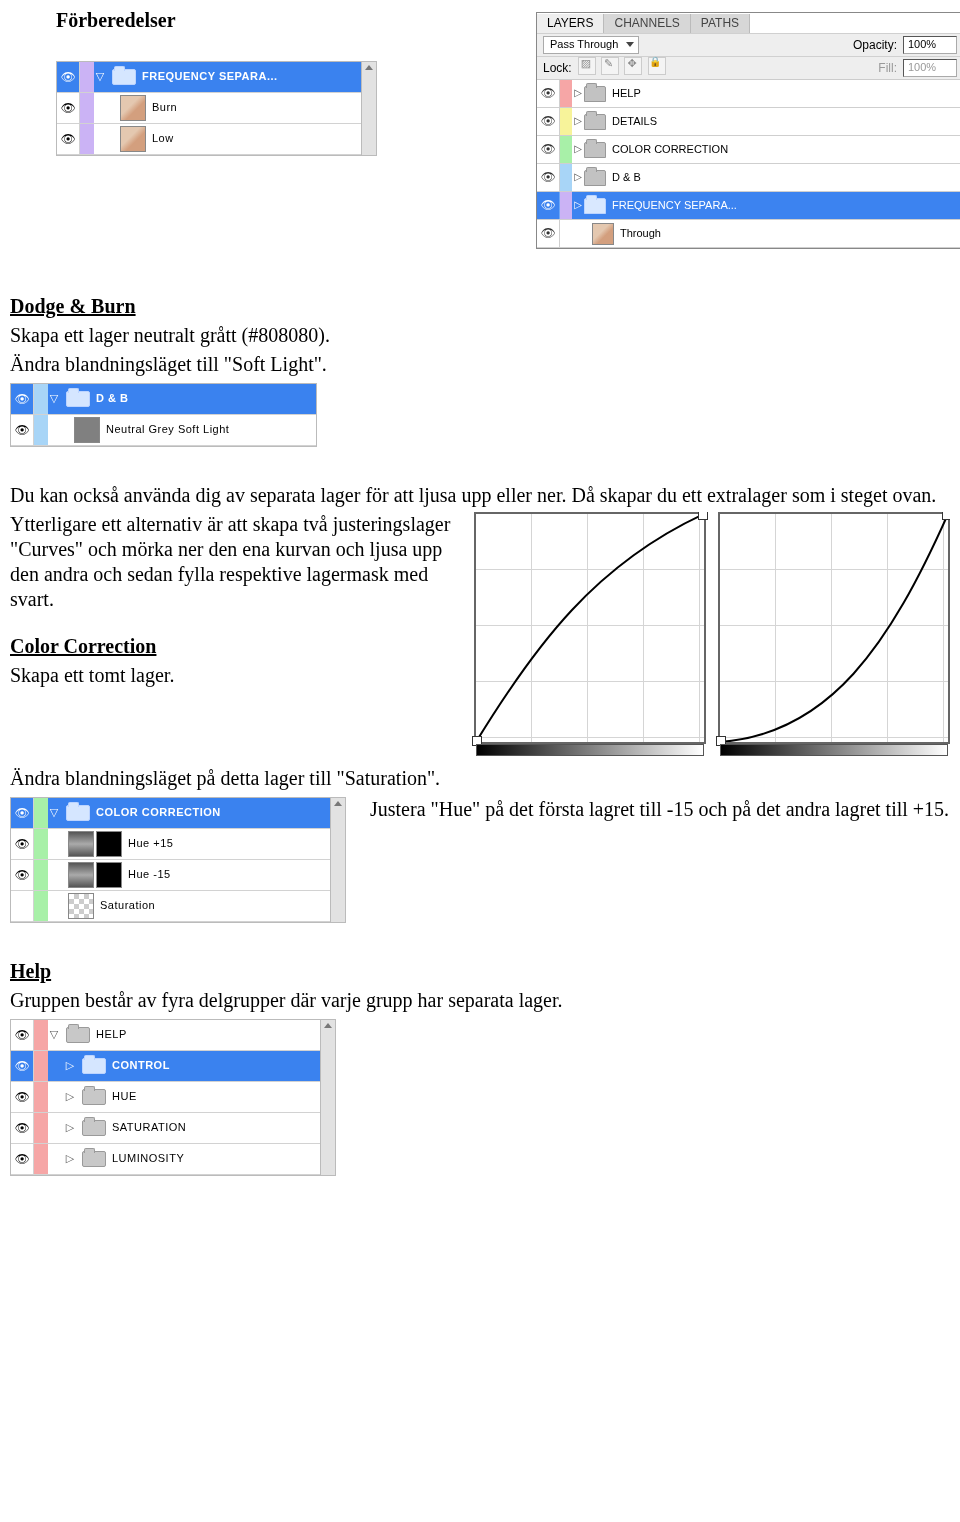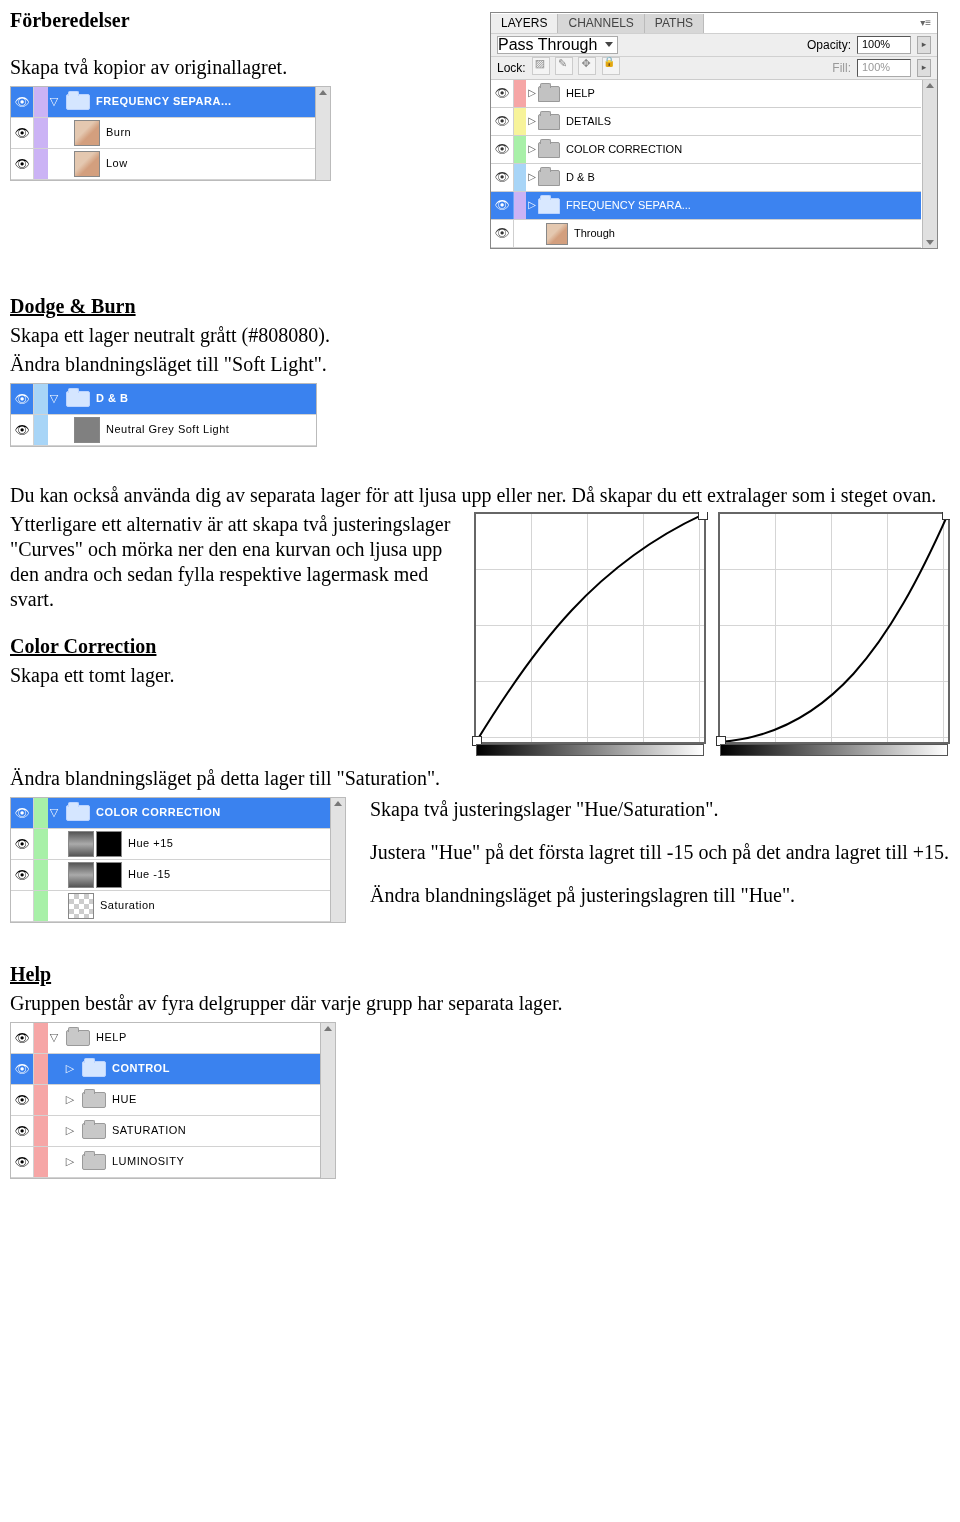--- a/index.html
+++ b/index.html
@@ -54,23 +54,23 @@
     align-items:center;
     background:#eee;
     height:22px;
     border-top:1px solid #d0d0d0;
     padding:0 6px;
     gap:6px;
   }
   .lp-select {
     background:#fff;
     border:1px solid #aaa;
-    padding:0 20px 0 0;
+    padding:0 20px 0 6px;
     height:16px;
-    font-size:16px;
+    font-size:11px;
     position:relative;
     display:inline-flex;
     align-items:center;
   }
   .lp-select::after{
     content:"";
     position:absolute; right:4px; top:5px;
     border-left:4px solid transparent;
     border-right:4px solid transparent;
     border-top:5px solid #444;
@@ -245,25 +245,24 @@
     margin-left:10px; margin-bottom:6px;
   }
 
   .cc-section{ display:flex; gap:24px; align-items:flex-start; margin-top:6px;}
   .cc-section .text-col p{ margin-bottom:18px; }
 
 </style>
 </head>
 <body>
 
-<div style="position:relative; min-height:250px;">
+<div style="position:relative; min-height:250px;margin-left:46px;">
 
   <p class="bold">Förberedelser</p>
   <div class="gap"></div>
-  <p>Skapa två kopior av originallagret.</p>
 
   <div class="mini-panel has-scroll" style="margin-top:6px;">
     <div class="mini-row head">
       <div class="mp-e">👁</div>
       <div class="mp-stripe" id="fs-stripe" style="background: rgb(203, 179, 245);"></div>
       <div class="tri">▽</div>
       <div class="mp-folder"></div>
       <div class="mp-label">FREQUENCY SEPARA...</div>
     </div>
     <div class="mini-row">
@@ -454,23 +453,21 @@
       <div class="mp-e"></div>
       <div class="mp-stripe" style="background:#a8f0a8;"></div>
       <div style="width:14px"></div>
       <div class="mp-thumb check"></div>
       <div class="mp-label">Saturation</div>
     </div>
     <div class="mp-scroll"></div>
   </div>
 
   <div class="text-col" style="flex:1;">
-    <p>Skapa två justeringslager "Hue/Saturation".</p>
     <p>Justera "Hue" på det första lagret till -15 och på det andra lagret till +15.</p>
-    <p>Ändra blandningsläget på justeringslagren till "Hue".</p>
   </div>
 </div>
 
 <div class="gap"></div>
 <div class="gap"></div>
 
 <p class="bold ul">Help</p>
 <p>Gruppen består av fyra delgrupper där varje grupp har separata lager.</p>
 
 <div class="mini-panel has-scroll" style="margin-top:6px; width:310px;">

